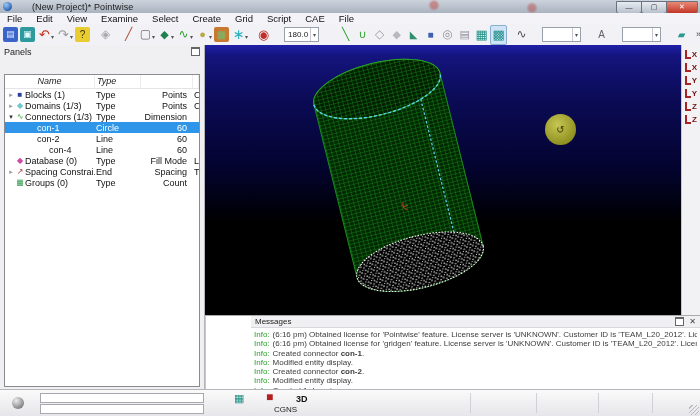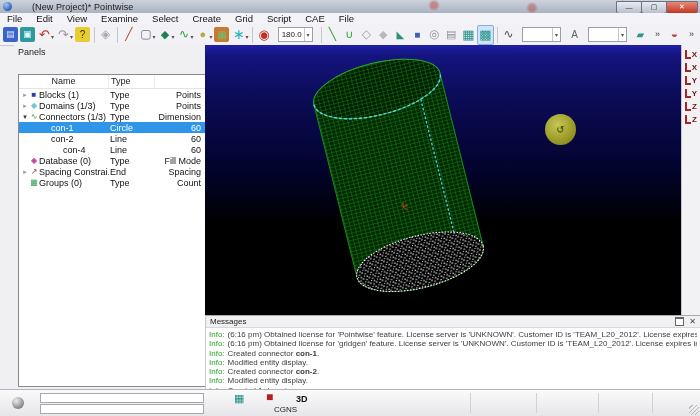--- a/index.html
+++ b/index.html
@@ -30,40 +30,40 @@
   #toolbar{position:absolute;left:0;top:24px;right:0;height:21px;background:#f2f2f6;
     border-bottom:1px solid #c8c8ce;display:flex;align-items:center;padding-left:2px;}
   .tbtn{width:18px;height:18px;display:flex;align-items:center;justify-content:center;
     border:1px solid transparent;border-radius:2px;}
   .tbtn.pressed{border:1px solid #88aed0;background:#cfe4f7;}
   .tbtn .ic{width:15px;height:15px;border-radius:2px;display:flex;align-items:center;
     justify-content:center;font-size:11px;line-height:15px;}
   .tb-caret{font-size:6px;color:#555;margin:4px 1px 0 -2px;}
   .toolbar-sep{width:1px;height:16px;background:#c6c6ce;margin:0 3px;}
   .tb-combo{height:13px;min-width:34px;border:1px solid #98a0aa;background:#fff;
-    font-size:8px;display:flex;align-items:center;padding-left:3px;margin:0 5px;color:#222;}
+    font-size:8px;display:flex;align-items:center;padding-left:3px;margin:0 12px;color:#222;}
   .tb-combo .cv{flex:1;}
   .tb-combo .ca{font-size:6px;color:#555;border-left:1px solid #c8c8d0;padding:0 2px;height:100%;
     display:flex;align-items:center;}
   
   #left-panel{position:absolute;left:0;top:45px;width:204px;bottom:26px;background:#f0f0f2;
-    border-right:1px solid #b4b4ba;margin-left:14px;}
+    border-right:1px solid #b4b4ba;}
   .panel-title{height:13px;display:flex;align-items:center;font-size:9px;color:#222;
     padding:0 4px;}
   .panel-title .t{flex:1;}
   .float-box{width:7px;height:6px;border:1px solid #666;border-top-width:2px;background:#fff;}
   #tabs{position:absolute;left:5px;top:15px;right:5px;height:15px;display:flex;gap:2px;}
   .tab{flex:1;max-width:62px;font-size:9px;text-align:center;line-height:14px;
     border:1px solid #8a8a90;border-bottom:none;border-radius:2px 2px 0 0;
     background:linear-gradient(#f6f6f6,#dadade);color:#222;}
   .tab.active{background:#fff;font-weight:normal;}
   #listbox{position:absolute;left:4px;top:29px;right:4px;bottom:3px;background:#fff;
     border:1px solid #8a8a90;overflow:hidden;}
   .thead{display:grid;grid-template-columns:90px 46px 52px 1fr;height:13px;font-size:9px;
-    color:#222;border-bottom:1px solid #e4e4e8;align-items:center;}
+    color:#222;border-bottom:1px solid #e4e4e8;align-items:center;font-style:italic;}
   .thead div{border-right:1px solid #ececf0;height:100%;line-height:13px;}
   .thead .h1{text-align:center;}
   .thead .h2{padding-left:2px;}
   .trow{display:grid;grid-template-columns:90px 46px 52px 1fr;height:11px;font-size:9px;
     color:#111;align-items:center;white-space:nowrap;}
   .trow.sel{background:#2e95e8;color:#fff;}
   .tc1{display:flex;align-items:center;overflow:hidden;}
   .arrow{width:8px;font-size:7px;color:#9a9aa2;text-align:center;flex:0 0 8px;}
   .arrow.open{color:#333;}
   .ticon{width:10px;font-size:8px;text-align:center;flex:0 0 10px;}
@@ -79,21 +79,21 @@
   
   #axis-strip{position:absolute;left:681px;top:45px;width:19px;height:270px;background:#f2f2f4;
     border-left:1px solid #c8c8cc;display:flex;flex-direction:column;align-items:center;
     padding-top:2px;box-sizing:border-box;}
   .axis-btn{width:16px;height:12px;display:flex;align-items:flex-end;justify-content:center;
     margin-bottom:1px;}
   .axl{width:4px;height:7px;border-left:2px solid #a82424;border-bottom:2px solid #a82424;}
   .axt{font-size:8px;font-weight:bold;color:#701414;line-height:9px;margin-left:1px;}
   
   #messages{position:absolute;left:205px;right:0;top:315px;bottom:26px;background:#fff;
-    border-top:1px solid #aaa;border-left:1px solid #c8c8cc;}
+    border-top:1px solid #aaa;border-left:1px solid #c8c8cc;padding-left:45px;}
   .msg-header{height:11px;background:#f0f0f2;border-bottom:1px solid #d8d8dc;font-size:8px;
     color:#222;display:flex;align-items:center;padding:0 4px;}
   .msg-header .t{flex:1;}
   .msg-close{font-size:8px;color:#444;margin-left:5px;}
   #msg-body{padding:2px 3px;}
   .mline{font-size:8px;line-height:9.3px;color:#3c3c3c;white-space:nowrap;overflow:hidden;}
   .mpfx{color:#2aa02a;margin-right:3px;}
   
   #statusbar{position:absolute;left:0;right:0;bottom:0;height:26px;
     background:linear-gradient(#fafafa,#e6e6ea);border-top:1px solid #b4b4ba;}

